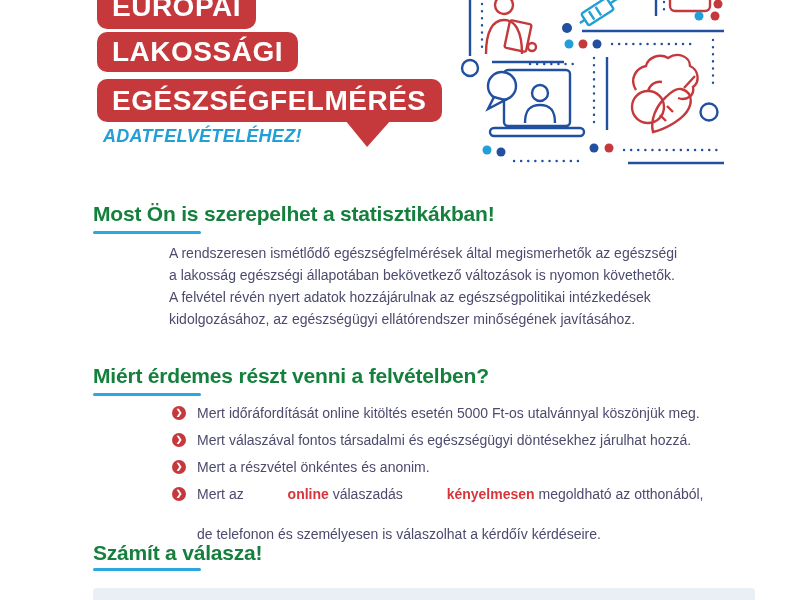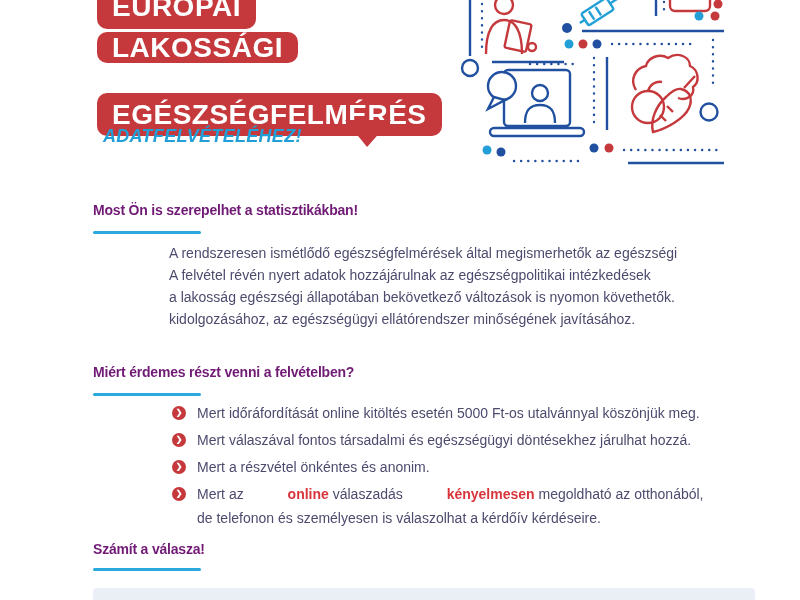--- a/index.html
+++ b/index.html
@@ -5,51 +5,51 @@
   html,body{margin:0;padding:0;}
   body{width:800px;height:600px;overflow:hidden;background:#ffffff;
        font-family:"Liberation Sans",sans-serif;position:relative;}
 
   
   .banner{position:absolute;left:97px;background:#c5393d;color:#ffffff;
           font-weight:bold;font-size:28px;border-radius:10px;
           padding:0 15px;display:flex;align-items:center;letter-spacing:.5px;
           white-space:nowrap;}
   .banner1{top:-15px;height:44px;}
-  .banner2{top:32px;height:31px;}
-  .banner3{top:93px;height:43px;}
+  .banner2{top:32px;height:40px;}
+  .banner3{top:79px;height:43px;}
   .banner-tail{position:absolute;left:345px;top:120px;width:46px;height:27px;
           background:#c5393d;clip-path:polygon(0 0,100% 0,48% 100%);}
   .subtitle{position:absolute;left:103px;top:126px;color:#219fd6;
           font-weight:bold;font-size:18px;letter-spacing:.3px;font-style:italic;}
 
   
-  .h{position:absolute;left:93px;color:#701a75;font-weight:bold;
-     font-size:14px;letter-spacing:-.2px;white-space:nowrap;}
+  .h{position:absolute;left:93px;color:#15803d;font-weight:bold;
+     font-size:21px;letter-spacing:-.2px;white-space:nowrap;}
   .h1{top:202px;} .h2{top:364px;text-align:right;} .h3{top:541px;}
   .underline{position:absolute;left:93px;width:108px;height:3px;
      background:#29a9dd;border-radius:2px;}
   .u1{top:231px;} .u2{top:393px;} .u3{top:568px;}
 
   
   .para{position:absolute;left:169px;top:242px;color:#4c4b6e;
         font-size:14px;line-height:22px;}
   .para span{display:block;white-space:nowrap;}
 
   
   .bullets{position:absolute;left:172px;top:403px;display:flex;
            flex-direction:column;gap:7px;color:#4c4b6e;font-size:14px;}
   .bullet-row{display:flex;align-items:flex-start;line-height:20px;}
   .bullet-icon{flex:0 0 14px;width:14px;height:14px;margin:3px 11px 0 0;
            border-radius:50%;background:#c5393d;color:#ffffff;
            display:flex;align-items:center;justify-content:center;
            font-size:8px;font-weight:bold;}
   .bullet-text{white-space:nowrap;}
   .hl{color:#d8353b;font-weight:bold;margin-left:40px;}
-  .cont-line{display:block;margin-top:4px;line-height:20px;}
+  .cont-line{display:block;margin-top:20px;line-height:20px;}
 
   
   .bottom-box{position:absolute;left:93px;top:588px;width:662px;height:20px;
            background:#e9eff4;border-radius:4px;}
 
   
   .illu{position:absolute;left:452px;top:0;}
   .illu *{fill:none;stroke-width:2.4px;}
   .nv{stroke:#20509f;} .rd{stroke:#c5393d;} .cy{stroke:#219fd6;}
   .dot{stroke-dasharray:0.1 7;stroke-linecap:round;}
@@ -139,22 +139,22 @@
     <circle class="frd" cx="157" cy="148" r="4.5"></circle>
     <line class="nv dot" x1="172" y1="150" x2="266" y2="150"></line>
     <line class="nv" x1="176" y1="163" x2="272" y2="163"></line>
   </g>
 </svg>
 
 <div class="h h1">Most Ön is szerepelhet a statisztikákban!</div>
 <div class="underline u1"></div>
 <div class="para">
   <span>A rendszeresen ismétlődő egészségfelmérések által megismerhetők az egészségi</span>
+  <span>a lakosság egészségi állapotában bekövetkező változások is nyomon követhetők.</span>
   <span>A felvétel révén nyert adatok hozzájárulnak az egészségpolitikai intézkedések</span>
-  <span>a lakosság egészségi állapotában bekövetkező változások is nyomon követhetők.</span>
   <span>kidolgozásához, az egészségügyi ellátórendszer minőségének javításához.</span>
 </div>
 
 <div class="h h2">Miért érdemes részt venni a felvételben?</div>
 <div class="underline u2"></div>
 
 <div class="bullets">
   <div class="bullet-row">
     <span class="bullet-icon">❯</span>
     <span class="bullet-text">Mert időráfordítását online kitöltés esetén 5000 Ft-os utalvánnyal köszönjük meg.</span>

